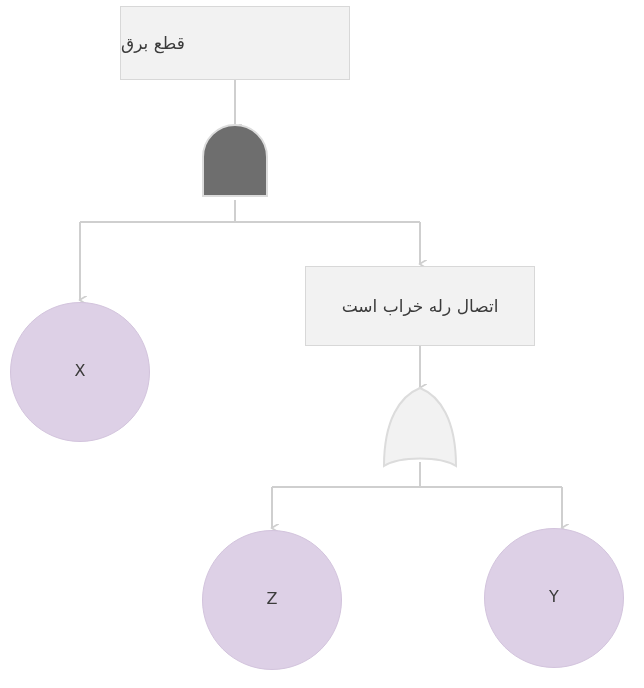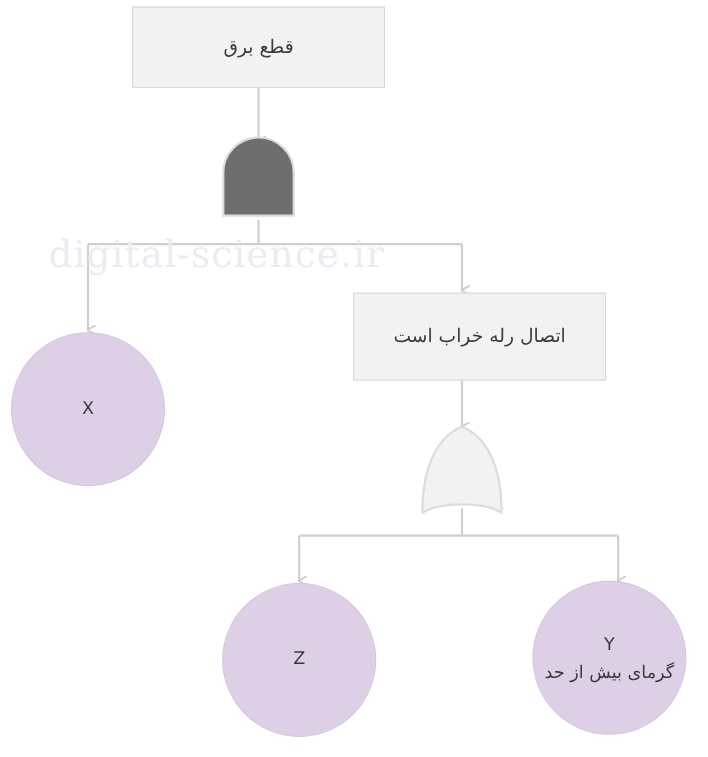--- a/index.html
+++ b/index.html
@@ -99,36 +99,34 @@
     <path d="M420,462 L420,487" fill="none" stroke="#cfcfcf" stroke-width="2"></path>
     <path d="M272,487 L562,487" fill="none" stroke="#cfcfcf" stroke-width="2"></path>
     <path d="M272,487 L272,528" fill="none" stroke="#cfcfcf" stroke-width="2" marker-end="url(#arrow)"></path>
     <path d="M562,487 L562,528" fill="none" stroke="#cfcfcf" stroke-width="2" marker-end="url(#arrow)"></path>
 
     <path d="M203,196 L203,157 A32,32 0 0 1 267,157 L267,196 Z" fill="#6e6e6e" stroke="#dcdcdc" stroke-width="2"></path>
 
     <path d="M384,466 C384,420 400,396 420,388 C440,396 456,420 456,466 C440,456 400,456 384,466 Z" fill="#f2f2f2" stroke="#dcdcdc" stroke-width="2"></path>
   </svg>
 
-  <div class="watermark">digital-science.ir</div>
 
-  <div class="node-box" style="left:120px; top:6px; width:230px; height:74px;">
+  <div class="node-box" style="left:120px; top:6px; width:230px; height:74px;justify-content:flex-end;">
     <span>قطع برق</span>
   </div>
 
-  <div class="node-box" style="left:321px; top:266px; width:230px; height:80px;">
+  <div class="node-box" style="left:305px; top:266px; width:230px; height:80px;">
     <span>اتصال رله خراب است</span>
   </div>
 
   <div class="node-circle" style="left:10px; top:302px; width:140px; height:140px;">
     <span class="lbl">X</span>
   </div>
 
   <div class="node-circle" style="left:202px; top:530px; width:140px; height:140px;">
     <span class="lbl">Z</span>
   </div>
 
   <div class="node-circle" style="left:484px; top:528px; width:140px; height:140px;">
     <span class="lbl">Y</span>
-    <span class="txt">گرمای بیش از حد</span>
   </div>
 
 </div>
 
 </body></html>

